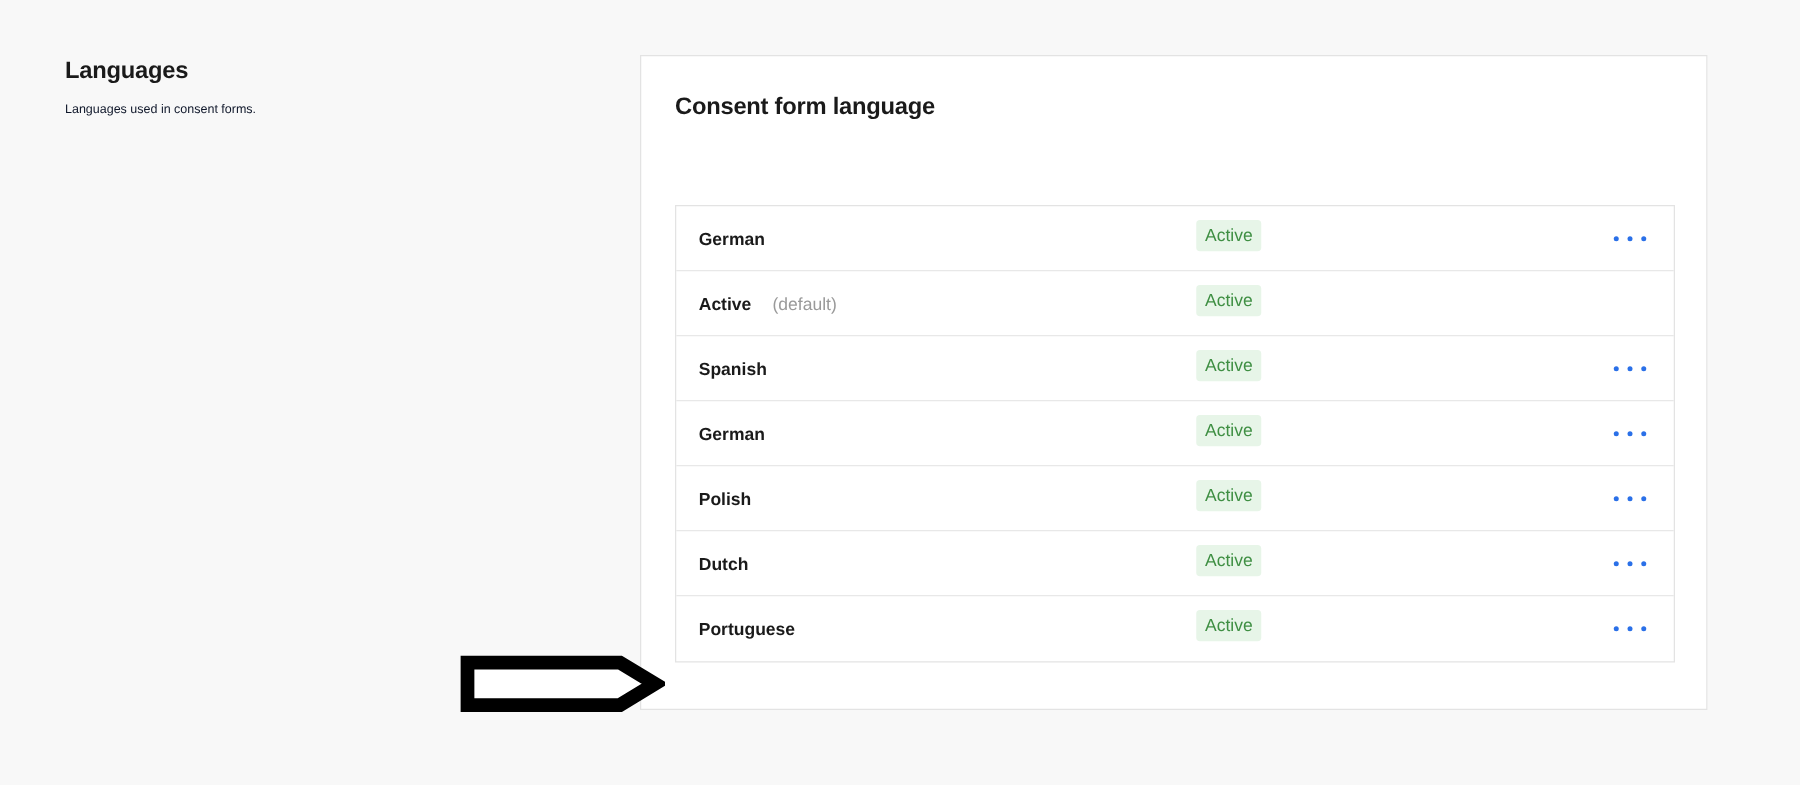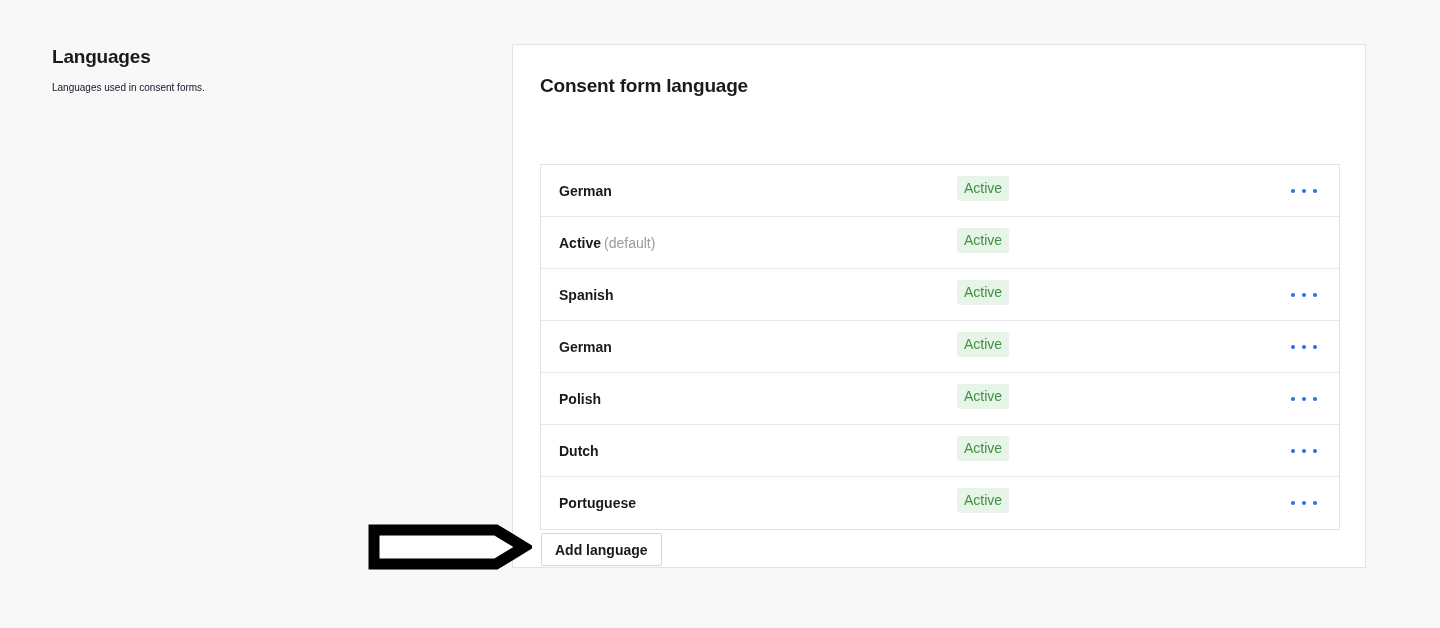--- a/index.html
+++ b/index.html
@@ -95,21 +95,21 @@
     top: 50%;
     transform: translateY(-50%);
     font-size: 14px;
     font-weight: bold;
     color: #1a1a1a;
     white-space: nowrap;
   }
   .lang-default {
     font-weight: normal;
     color: #9a9a9a;
-    margin-left: 3px;
+    margin-left: 17px;
   }
   .status-badge {
     position: absolute;
     left: 416px;
     top: 11px;
     background: #e7f5e8;
     color: #3f8f43;
     font-size: 14px;
     line-height: 18px;
     padding: 3px 7px 4px 7px;
@@ -230,18 +230,17 @@
         <div class="lang-name"><span>Portuguese</span></div>
         <div class="status-badge">Active</div>
         <div class="row-menu">
           <i></i>
           <i></i>
           <i></i>
         </div>
       </div>
     </div>
 
-  <button id="add-language-button">Add language</button>
 </div>
 
 <svg id="annotation-arrow" viewBox="0 0 164 50" xmlns="http://www.w3.org/2000/svg">
   <path d="M6 8 L128 8 L156 25 L128 42 L6 42 Z" fill="#ffffff" stroke="#000000" stroke-width="11" stroke-linejoin="miter"></path>
 </svg>
 
 </body></html>

